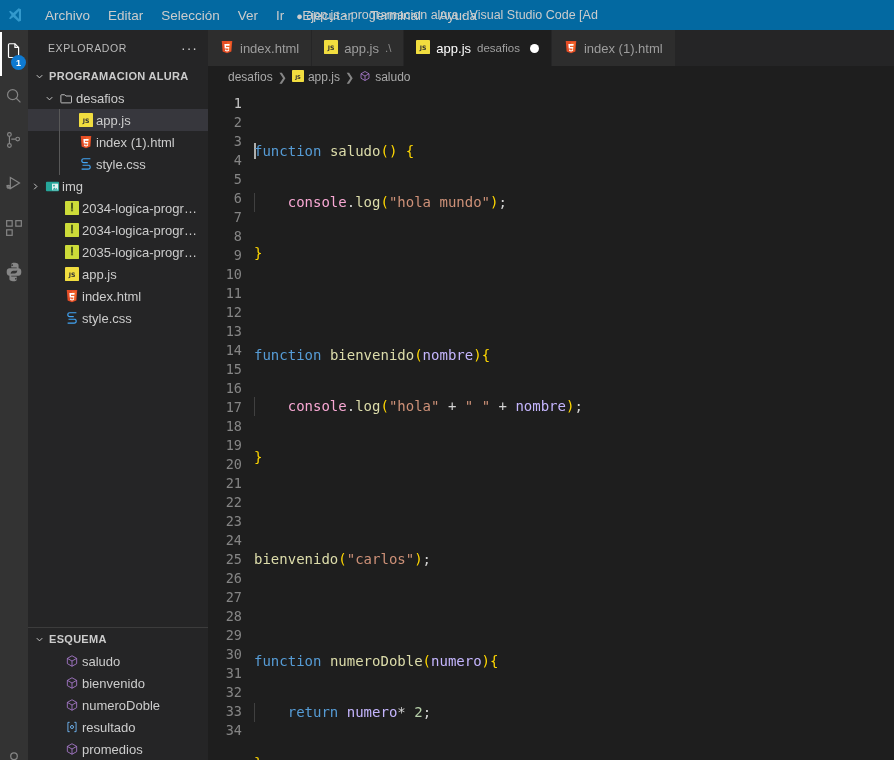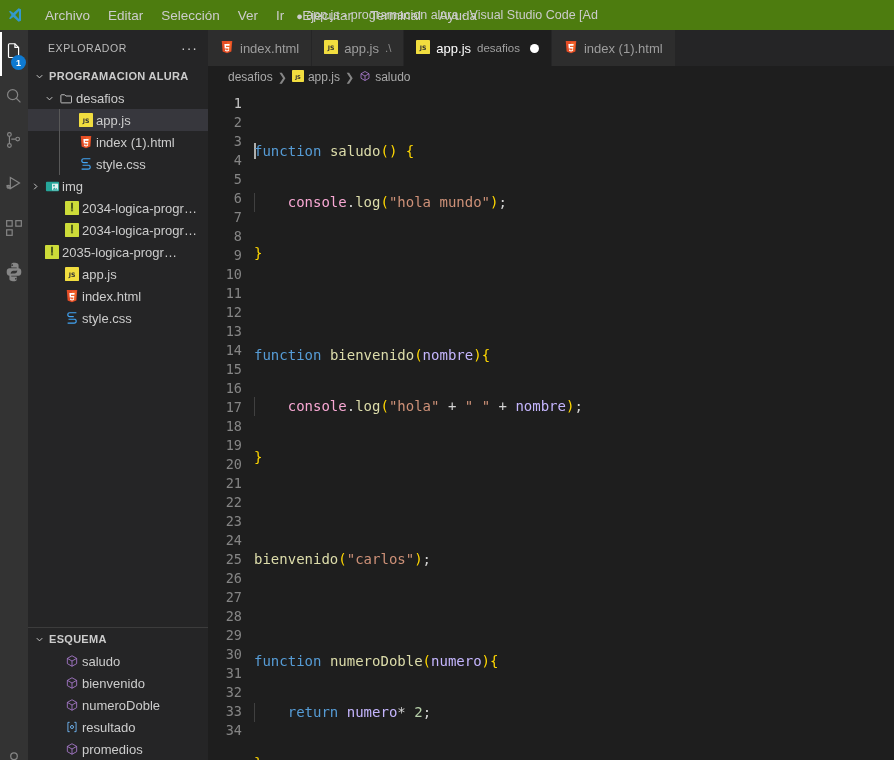--- a/index.html
+++ b/index.html
@@ -7,21 +7,21 @@
     width: 894px; height: 760px;
     background: #1e1e1e;
     font-family: "Liberation Sans", sans-serif;
     overflow: hidden;
     -webkit-font-smoothing: antialiased;
   }
   .app { display: flex; flex-direction: column; width: 894px; height: 760px; }
 
   
   .titlebar {
-    height: 30px; background: #4d7c0f; color: #cccccc;
+    height: 30px; background: #0369a1; color: #cccccc;
     display: flex; align-items: center; flex: 0 0 30px;
     position: relative; font-size: 13px;
   }
   .vscode-logo { width: 30px; display: flex; align-items: center; justify-content: center; }
   .menu { display: flex; align-items: center; gap: 0px; margin-left: 6px; }
   .menu-item { padding: 3px 9px; color: #cccccc; font-size: 13.5px; white-space: nowrap; cursor: default; }
   .title-center {
     position: absolute; left: 0; right: 0; text-align: center;
     font-size: 12.5px; color: #cccccc; pointer-events: none;
     white-space: nowrap; overflow: hidden;
@@ -320,21 +320,21 @@
         <div class="row" style="padding-left:34px">
           <span class="ficon">
             <svg width="14" height="14" viewBox="0 0 16 16">
                 <rect width="16" height="16" rx="1" fill="#cddc39"></rect>
                 <path d="M7 2h2v1.6H7zM7 3.6h2v1.6H7zM7 5.2h2v1.6H7zM7 6.8h2v1.6H7zM6.8 8.6h2.4v3.2H6.8z" fill="#3e4a1b"></path>
                 <rect x="7.4" y="9.4" width="1.2" height="1.4" fill="#cddc39"></rect>
               </svg>
           </span>
           <span class="label">2034-logica-progr…</span>
         </div>
-        <div class="row" style="padding-left:14px">
+        <div class="row" style="padding-left:34px">
           <span class="ficon">
             <svg width="14" height="14" viewBox="0 0 16 16">
                 <rect width="16" height="16" rx="1" fill="#cddc39"></rect>
                 <path d="M7 2h2v1.6H7zM7 3.6h2v1.6H7zM7 5.2h2v1.6H7zM7 6.8h2v1.6H7zM6.8 8.6h2.4v3.2H6.8z" fill="#3e4a1b"></path>
                 <rect x="7.4" y="9.4" width="1.2" height="1.4" fill="#cddc39"></rect>
               </svg>
           </span>
           <span class="label">2035-logica-progr…</span>
         </div>
 

